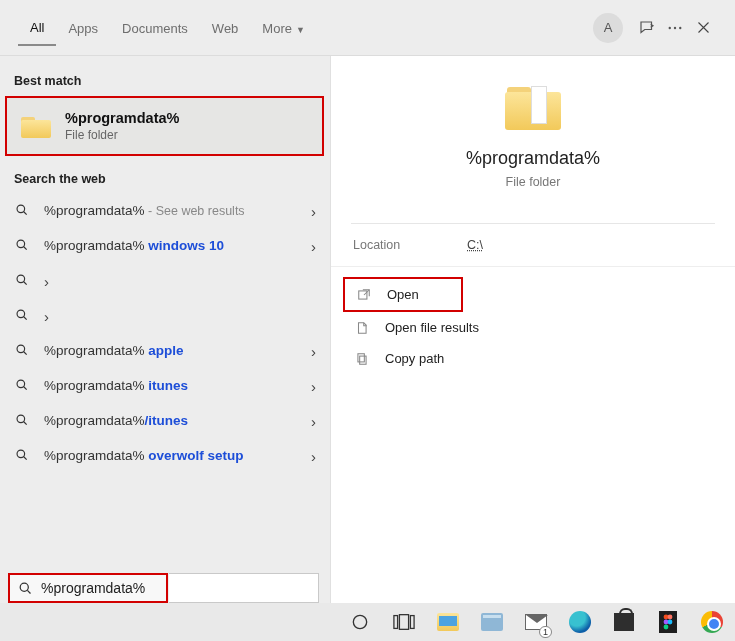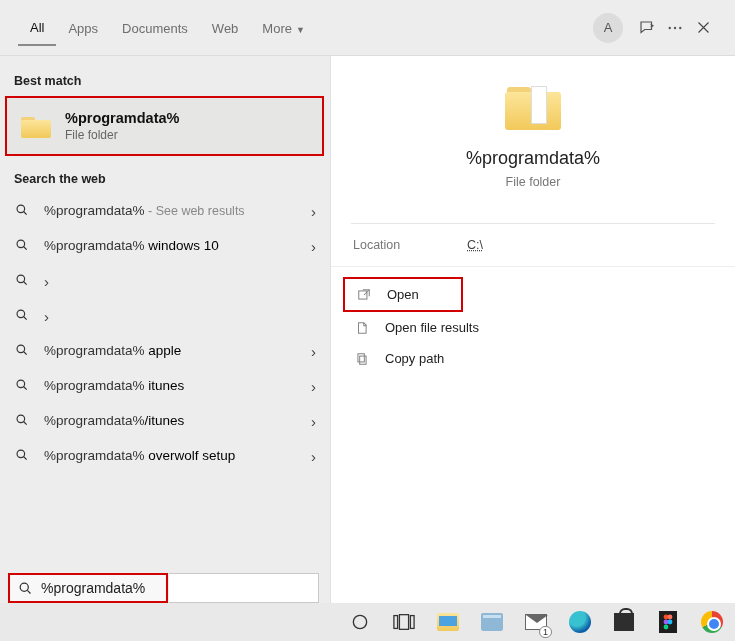--- a/index.html
+++ b/index.html
@@ -86,21 +86,21 @@
       background: linear-gradient(#fce59a,#f2c95a); border-radius: 2px;
     }
     .best-match .title { font-size: 14.5px; font-weight: 600; color: #111; }
     .best-match .subtitle { font-size: 12px; color: #666; margin-top: 2px; }
     .web-item {
       display: flex; align-items: flex-start; padding: 9px 14px; gap: 14px; cursor: pointer;
     }
     .web-item .sicon { width: 16px; display:flex; justify-content:center; }
     .web-item .text { flex: 1; font-size: 13.5px; }
     .web-item .text .plain { color: #333; }
-    .web-item .text .bold { font-weight: 400; color: #000000; }
+    .web-item .text .bold { font-weight: 700; color: #1d4ed8; }
     .web-item .text .gray { color: #888; font-size: 12.5px; }
     .web-item .chev { color: #444; font-size: 15px; }
     .preview {
       padding: 28px 20px 0;
     }
     .preview .big-folder {
       width: 56px; height: 46px; margin: 0 auto 18px; position: relative;
     }
     .preview .big-folder::before {
       content: ""; position: absolute; left: 2px; top: 3px; width: 24px; height: 8px;

